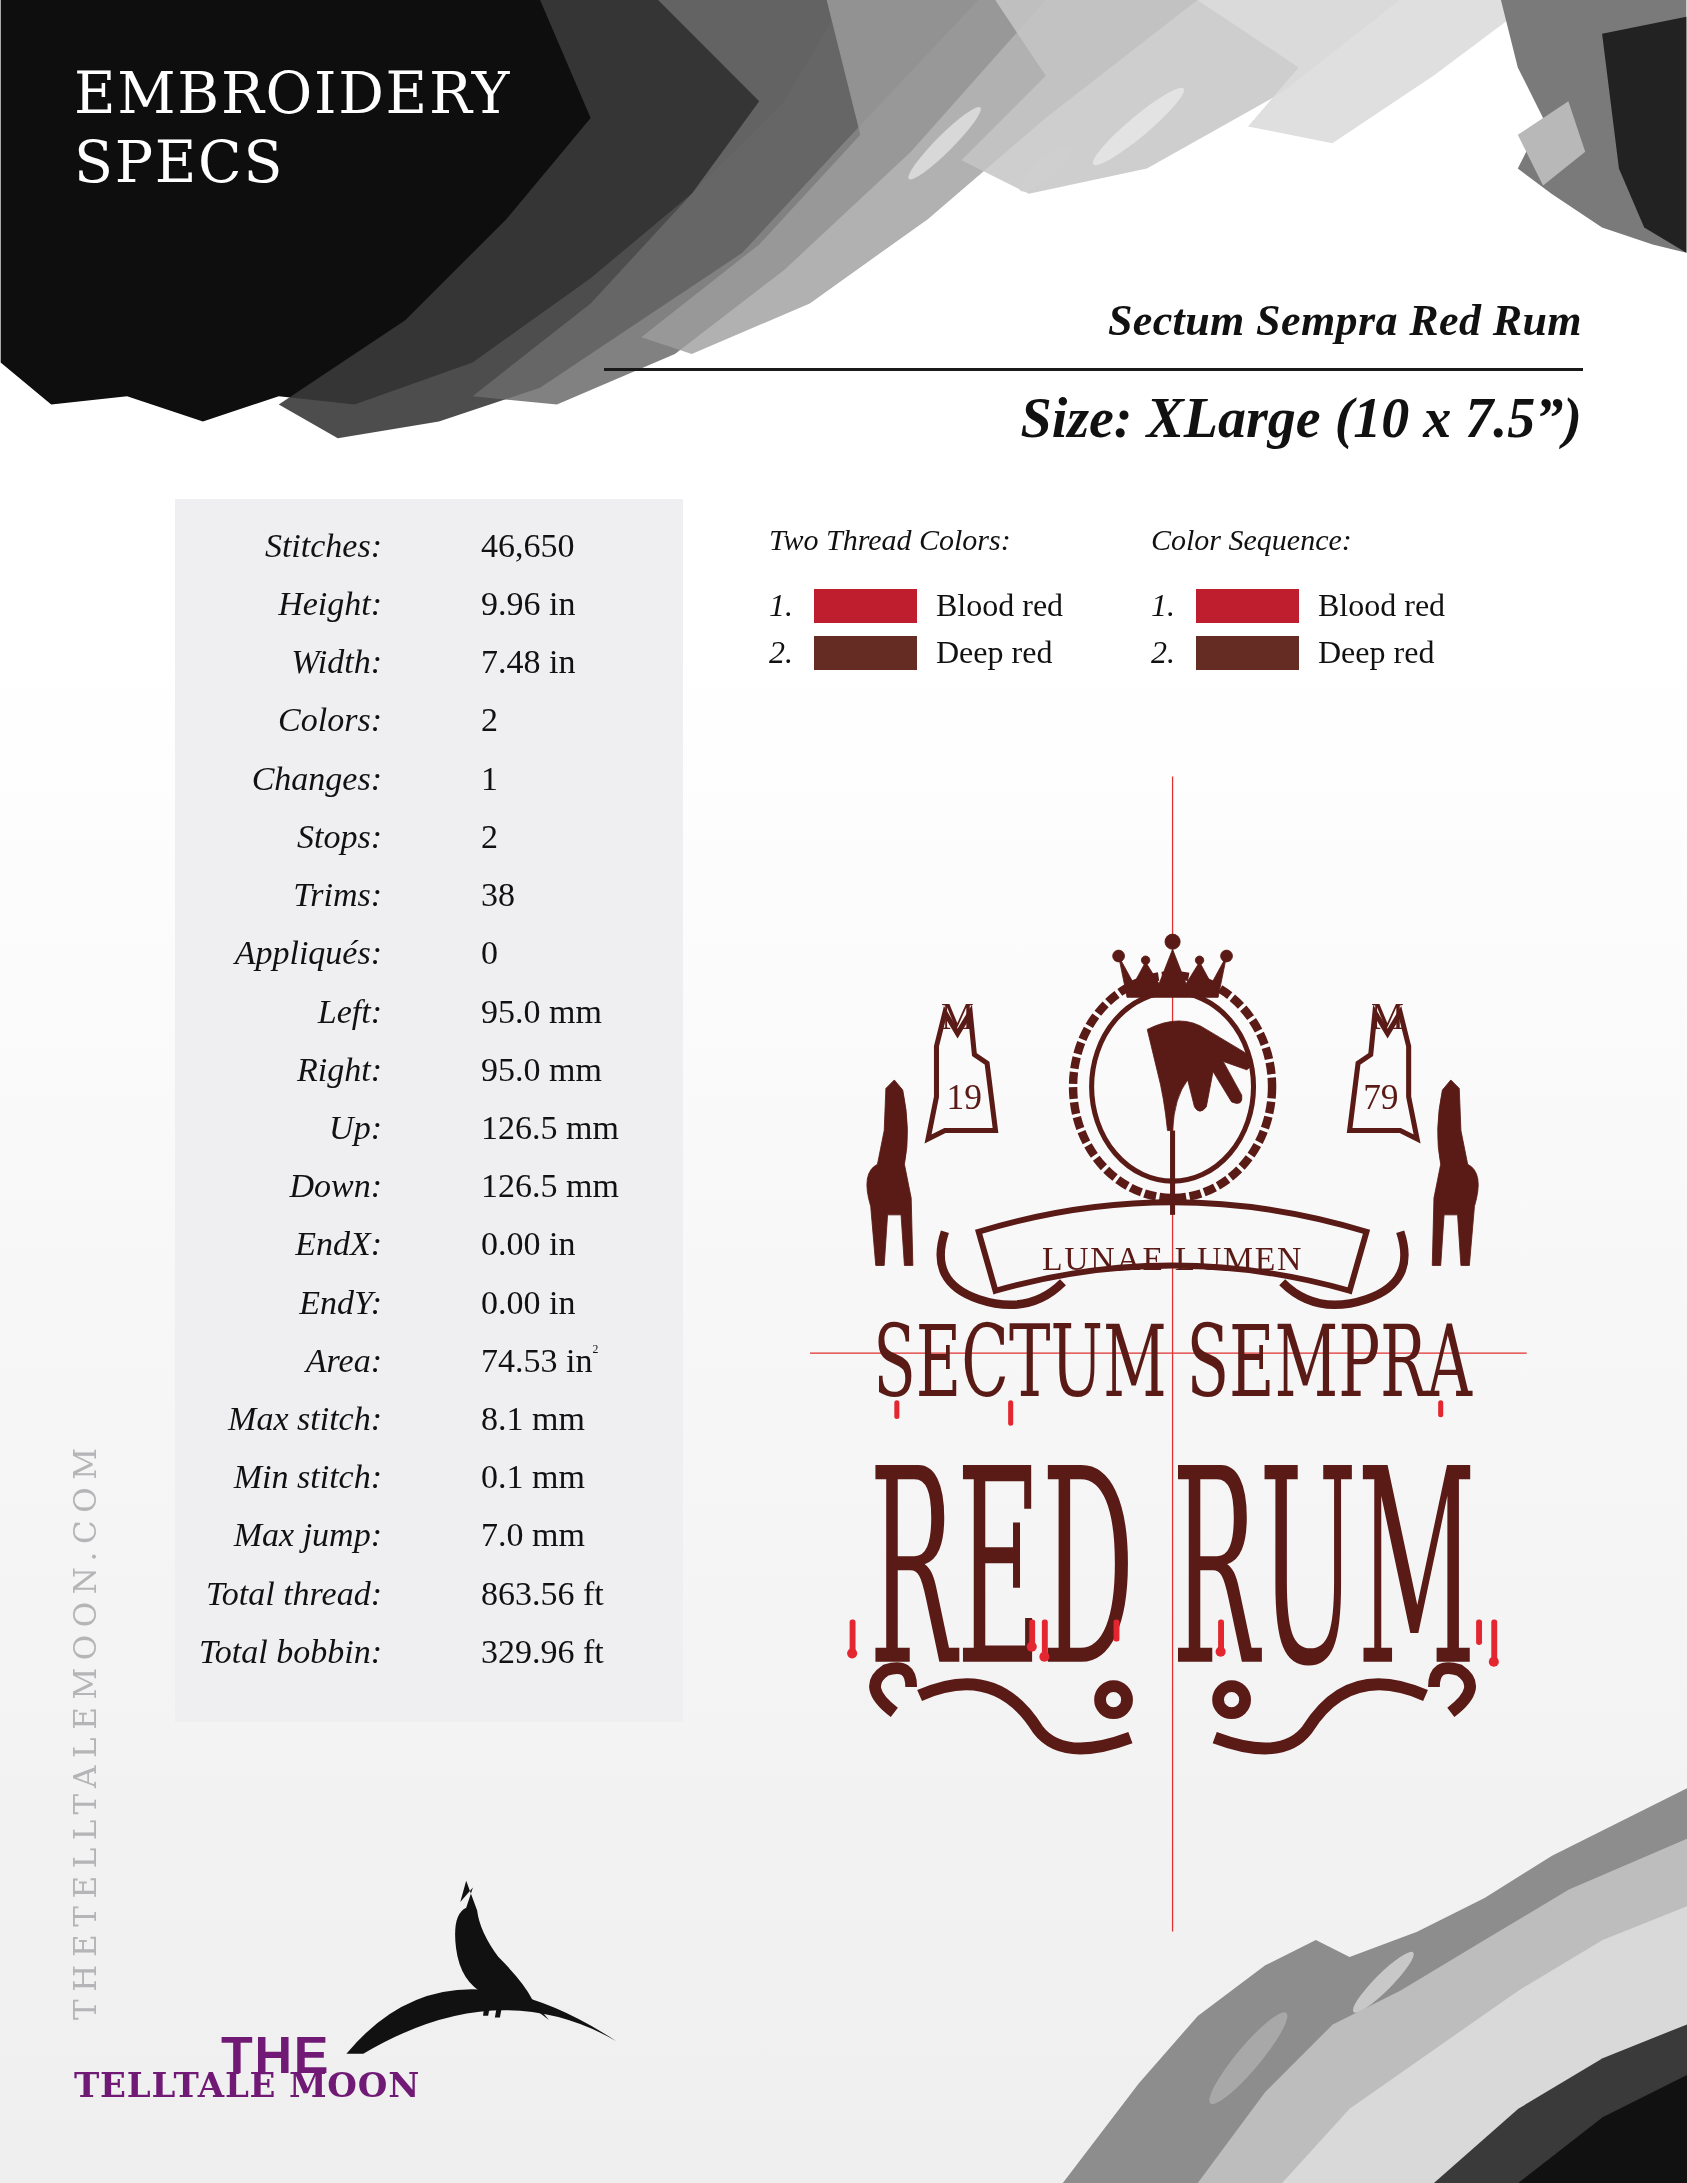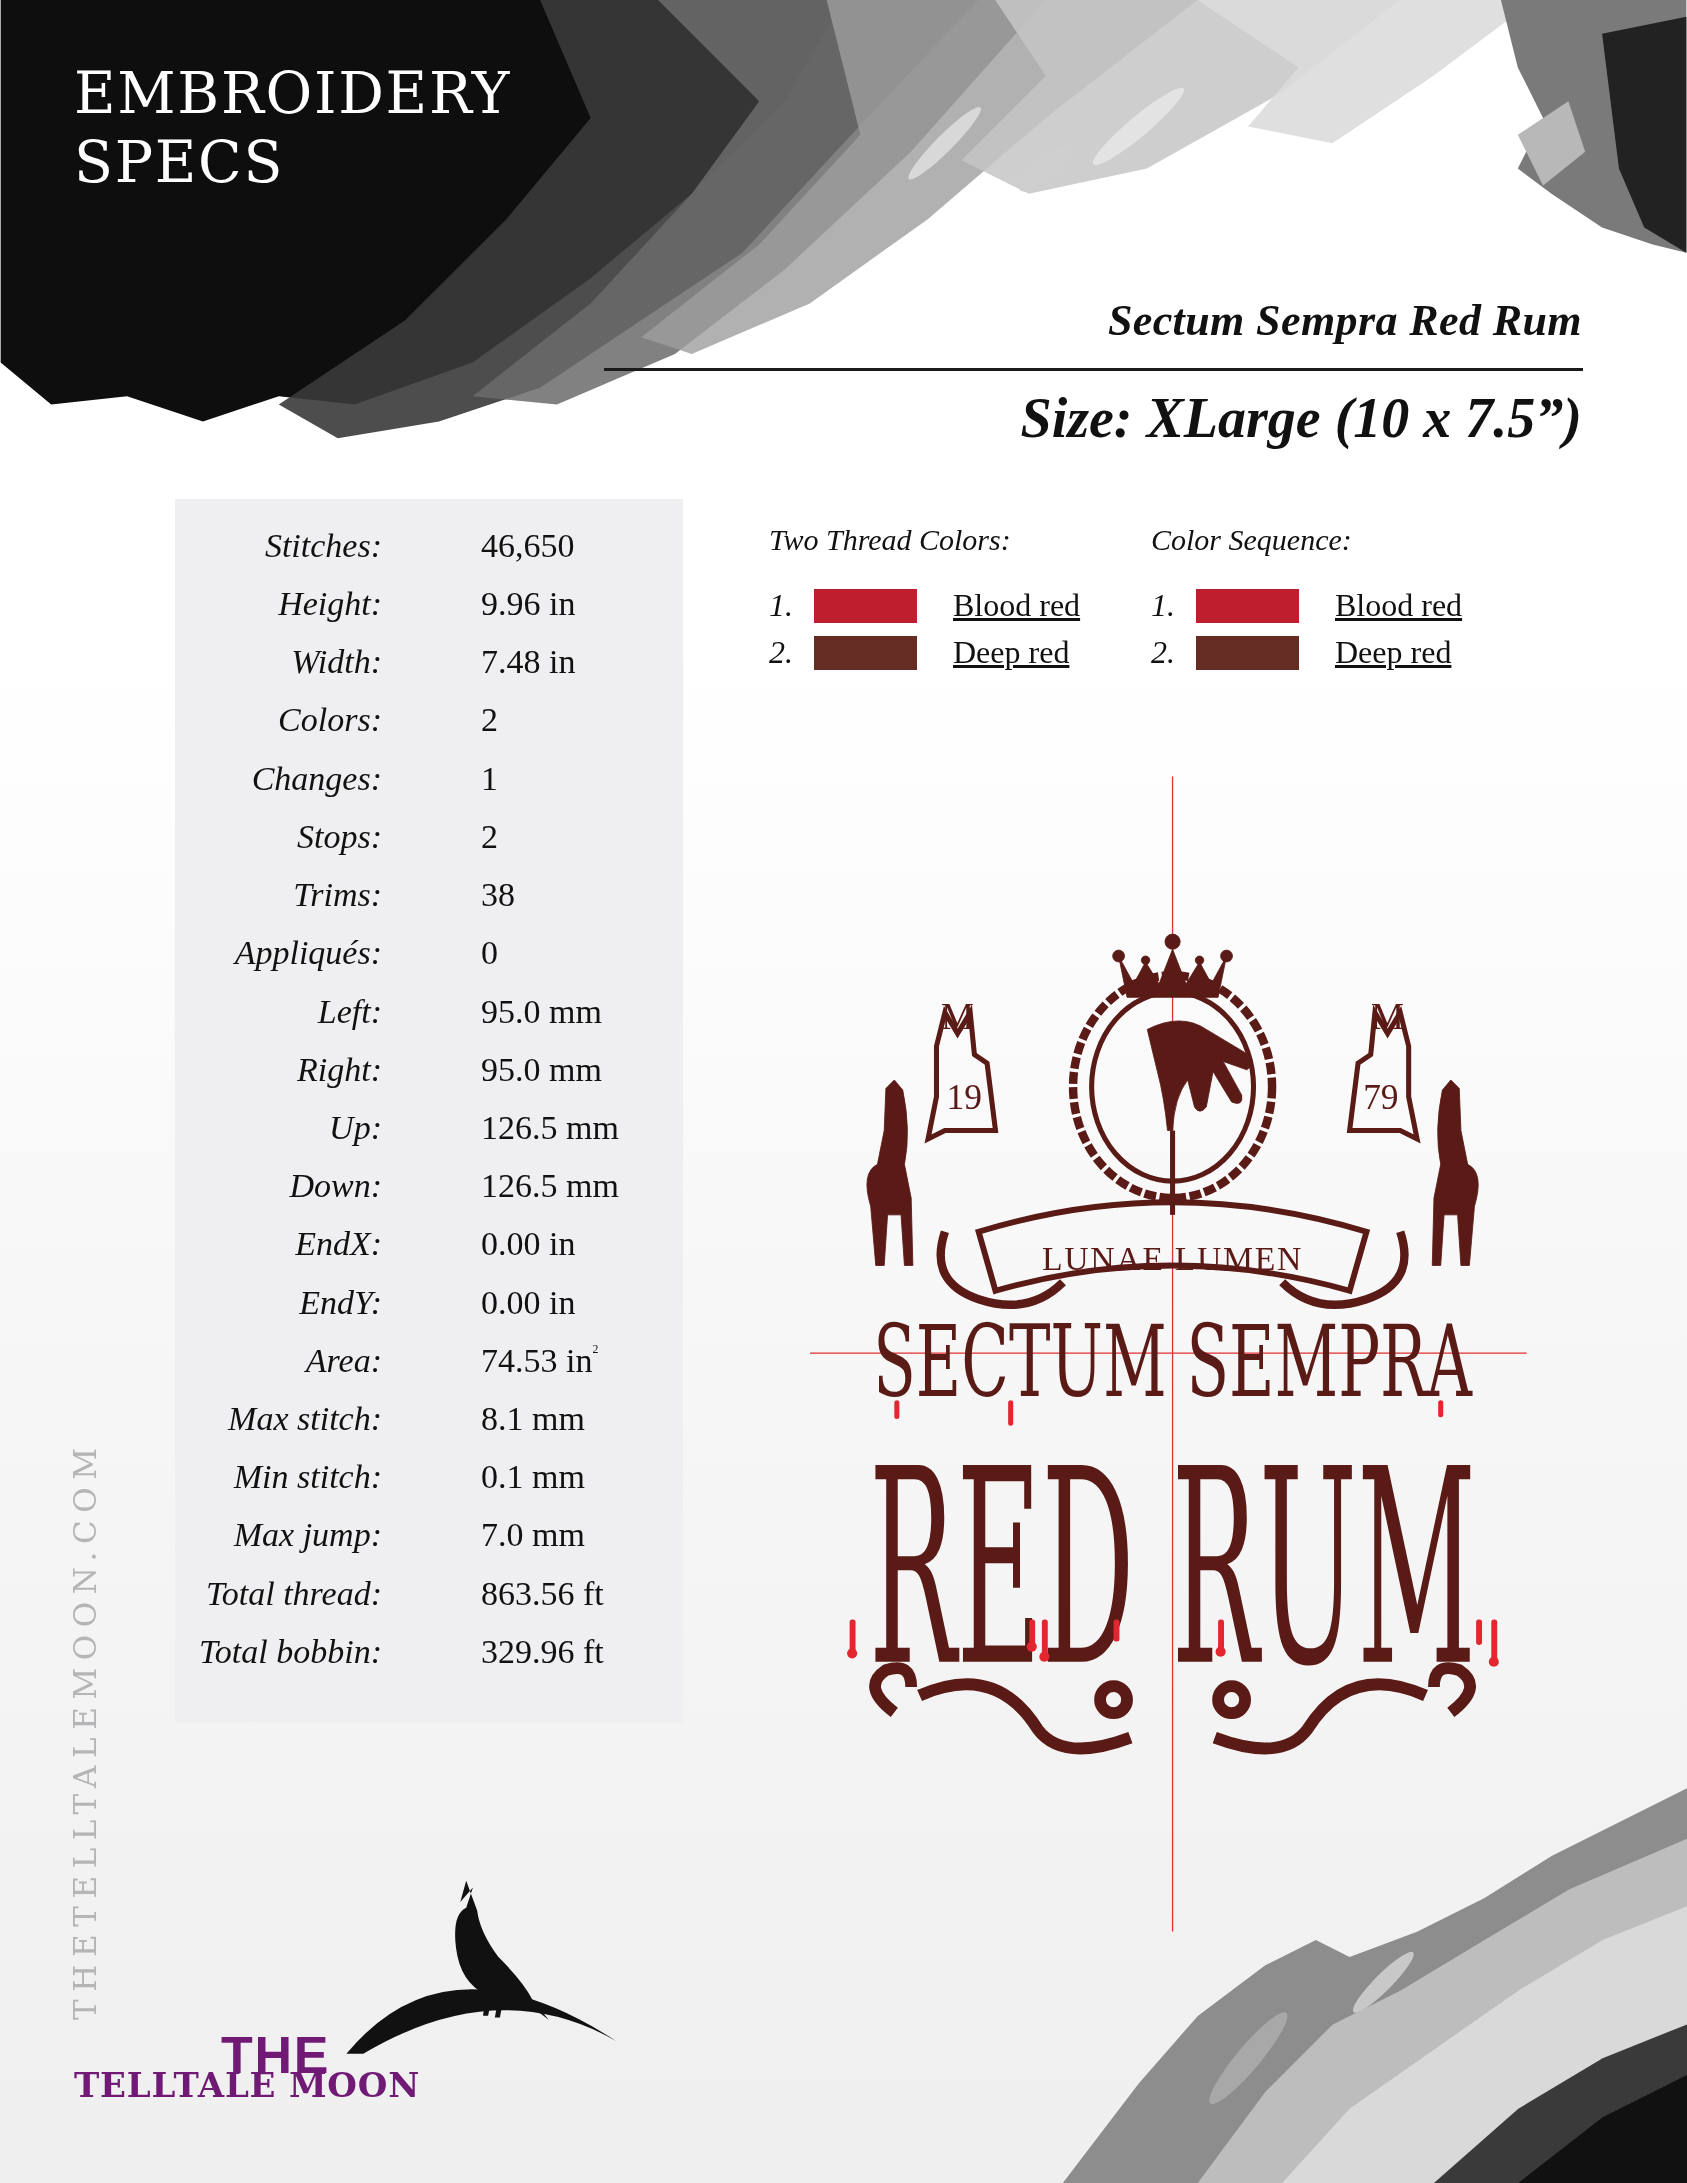--- a/index.html
+++ b/index.html
@@ -39,21 +39,21 @@
   .spec-row { position:absolute; left:0; width:460px; height:51px; font-size:34px; }
   .spec-label { position:absolute; right:253px; font-style:italic; white-space:nowrap; text-align:right; }
   .spec-value { position:absolute; left:306px; white-space:nowrap; }
   .spec-value sup { font-size:11.8px; vertical-align:18.6px; }
 
   .colors-block { position:absolute; top:523px;text-align:center; }
   .colors-heading { font-style:italic; font-size:30px; white-space:nowrap; }
   .color-row { position:absolute; height:37px; font-size:32px; white-space:nowrap; }
   .color-num { position:absolute; left:0; font-style:italic; }
   .swatch { position:absolute; left:45px; top:1.7px; width:103px; height:34px; }
-  .color-name { position:absolute; left:184px;text-decoration:underline; }
+  .color-name { position:absolute; left:167px; }
 
   .design-area { position:absolute; left:810px; top:776px; width:742px; height:1156px; }
 
   .side-url {
     position:absolute; left:67px; top:2020px;
     transform-origin:0 0; transform:rotate(-90deg);
     font-family:"DejaVu Serif","Liberation Serif",serif;
     font-size:31px; letter-spacing:7.6px; color:#b5b5b7; white-space:nowrap;
   }
 

